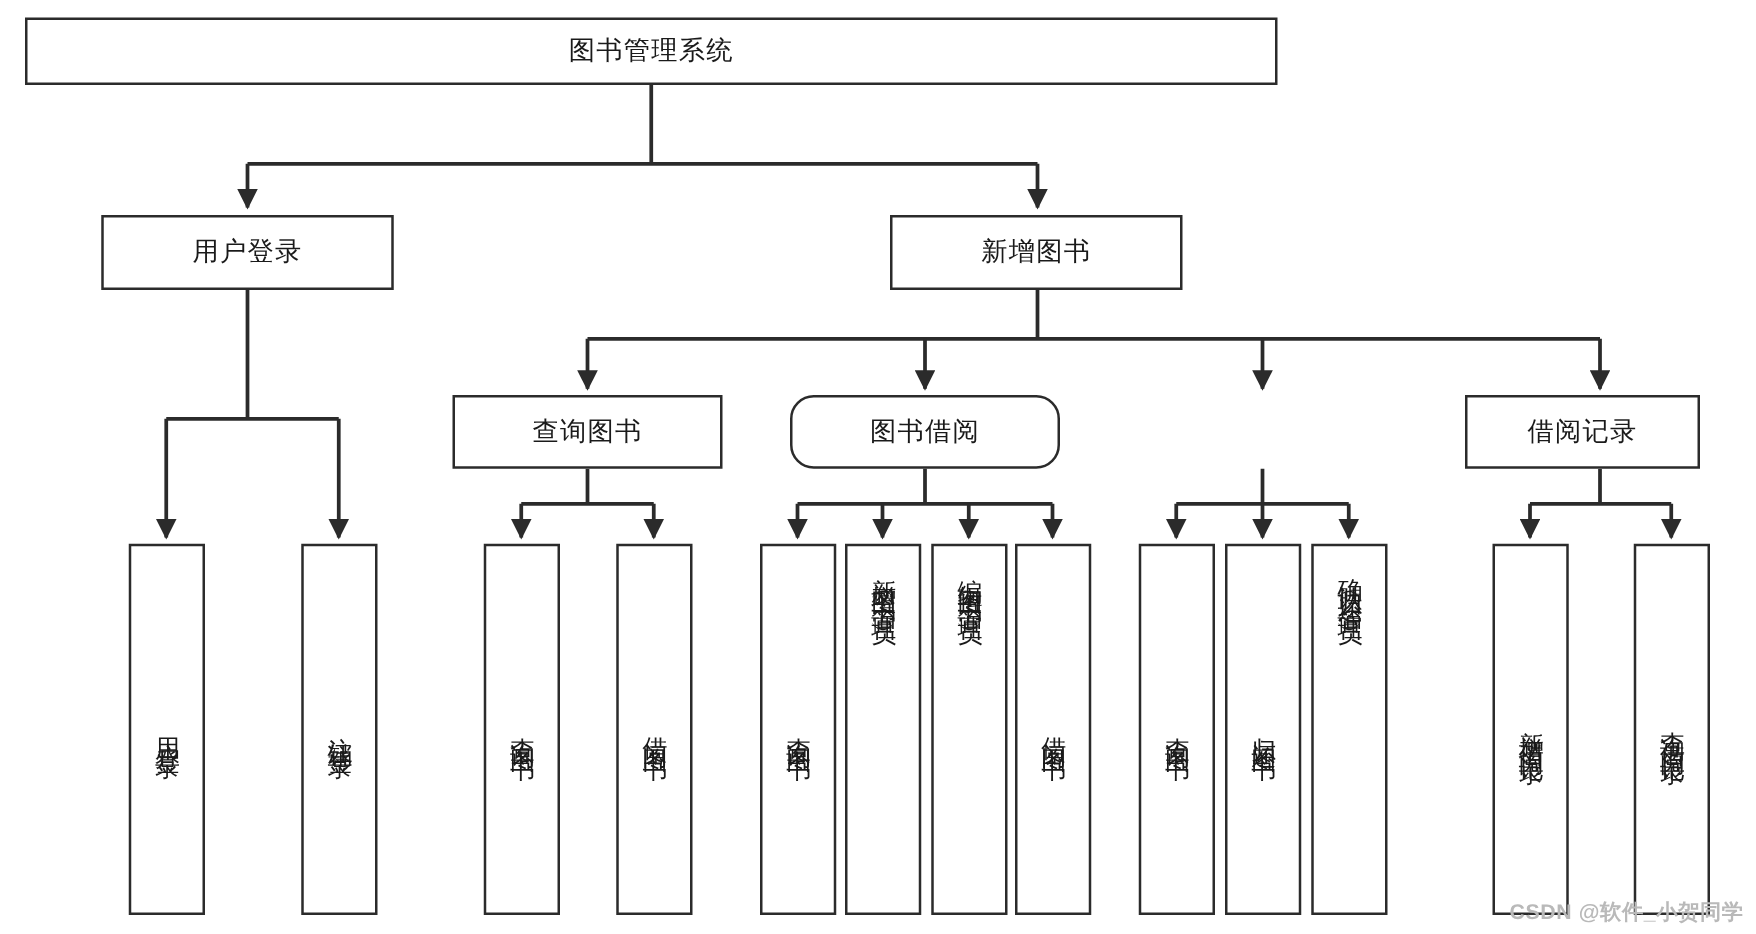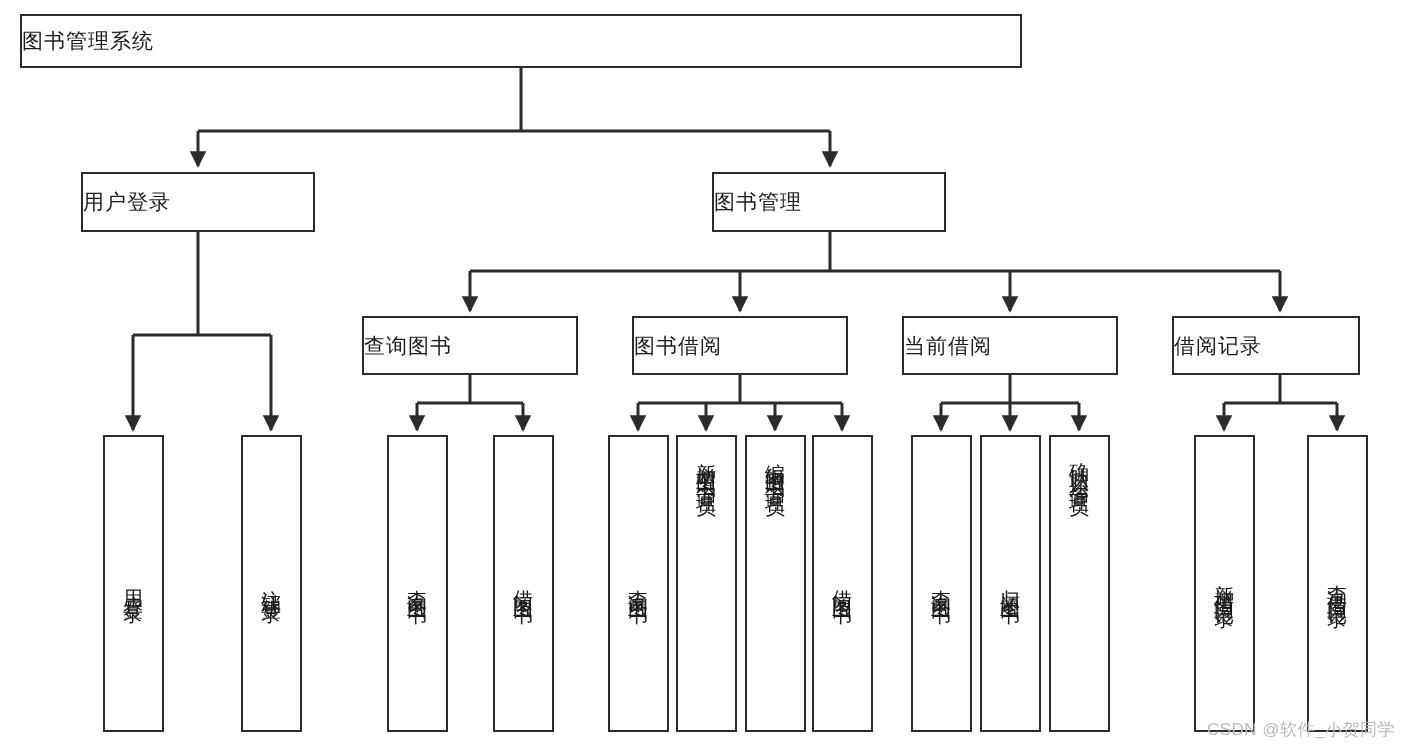--- a/index.html
+++ b/index.html
@@ -25,21 +25,21 @@
     width: 1405px;
     height: 747px;
   }
   .node {
     position: absolute;
     box-sizing: border-box;
     background: #ffffff;
     border: 2px solid #2b2b2b;
     display: flex;
     align-items: center;
-    justify-content: flex-start;
+    justify-content: center;
     color: #1a1a1a;
   }
   .node-h .node-label {
     font-size: 21px;
     letter-spacing: 1px;
     line-height: 1.2;
     white-space: nowrap;
   }
   .node-v {
     align-items: flex-start;
@@ -60,20 +60,21 @@
   }
   #watermark {
     position: absolute;
     right: 10px;
     bottom: 6px;
     font-size: 17px;
     color: #b9b9b9;
     letter-spacing: 0.5px;
     white-space: nowrap;
     pointer-events: none;
+    font-weight: bold;
   }
 </style>
 </head>
 <body>
 
 <div id="diagram-root">
 
   <svg id="diagram-svg" viewBox="0 0 1405 747" xmlns="http://www.w3.org/2000/svg">
     <defs>
       <marker id="arrow" viewBox="0 0 10 10" refX="9" refY="5" markerWidth="5.5" markerHeight="5.5" orient="auto-start-reverse">
@@ -125,31 +126,28 @@
   </svg>
 
   <div class="node node-h" style="left:20px; top:14px; width:1002px; height:54px;">
     <span class="node-label">图书管理系统</span>
   </div>
 
   <div class="node node-h" style="left:81px; top:172px; width:234px; height:60px;">
     <span class="node-label">用户登录</span>
   </div>
   <div class="node node-h" style="left:712px; top:172px; width:234px; height:60px;">
-    <span class="node-label">图书管理</span>
+    <span class="node-label">新增图书</span>
   </div>
 
   <div class="node node-h" style="left:362px; top:316px; width:216px; height:59px;">
     <span class="node-label">查询图书</span>
   </div>
-  <div class="node node-h" style="left:632px; top:316px; width:216px; height:59px;">
+  <div class="node node-h" style="left:632px; top:316px; width:216px; height:59px;border-radius:19px;">
     <span class="node-label">图书借阅</span>
-  </div>
-  <div class="node node-h" style="left:902px; top:316px; width:216px; height:59px;">
-    <span class="node-label">当前借阅</span>
   </div>
   <div class="node node-h" style="left:1172px; top:316px; width:188px; height:59px;">
     <span class="node-label">借阅记录</span>
   </div>
 
   <div class="node node-v v-mid" style="left:103px; top:435px; width:61px; height:297px;">
     <span class="node-label">用户登录</span>
   </div>
   <div class="node node-v v-mid" style="left:241px; top:435px; width:61px; height:297px;">
     <span class="node-label">注销登录</span>

